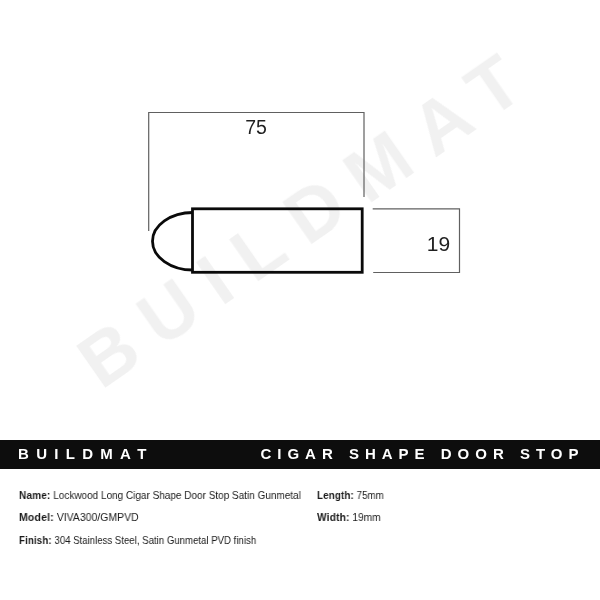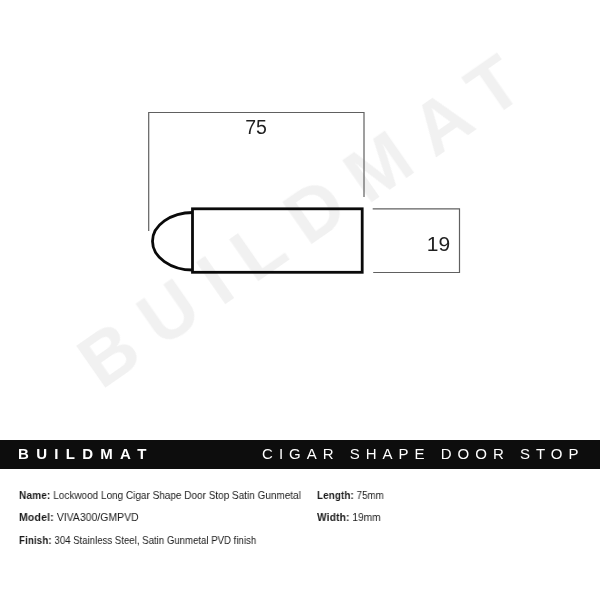--- a/index.html
+++ b/index.html
@@ -1,21 +1,21 @@
 <!DOCTYPE html>
 <html><head>
 <meta charset="utf-8">
 <style>
   html,body{margin:0;padding:0;}
   body{width:600px;height:600px;background:#ffffff;font-family:"Liberation Sans",sans-serif;position:relative;overflow:hidden;}
   body>*{will-change:transform;}
   .wm{position:absolute;left:87px;top:349.5px;transform-origin:0 50%;transform:rotate(-34.85deg);font-weight:bold;font-size:74px;letter-spacing:19.7px;color:#f1f1f1;white-space:nowrap;line-height:40px;}
   .bar{position:absolute;left:0;top:440px;width:600px;height:29px;background:#0d0d0d;}
   .bar .l{position:absolute;left:18px;top:5px;color:#fff;font-weight:bold;font-size:15px;letter-spacing:7.3px;}
-  .bar .r{position:absolute;right:15.5px;top:5px;color:#fff;font-weight:normal;font-size:15px;letter-spacing:6px;}
+  .bar .r{position:absolute;right:15.5px;top:5px;color:#fff;font-weight:bold;font-size:15px;letter-spacing:6px;}
   .spec{position:absolute;color:#1a1a1a;font-size:11px;white-space:nowrap;transform-origin:0 0;}
   .spec b{letter-spacing:0.2px;}
 </style>
 </head>
 <body>
 
 <div class="wm">BUILDMAT</div>
 
 <svg width="600" height="600" style="position:absolute;left:0;top:0">
 

